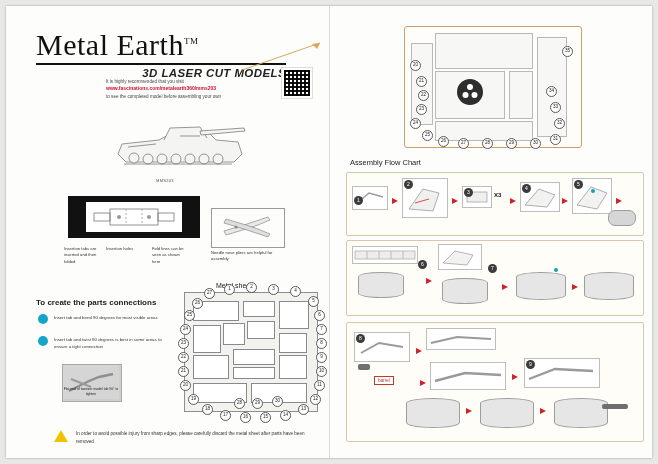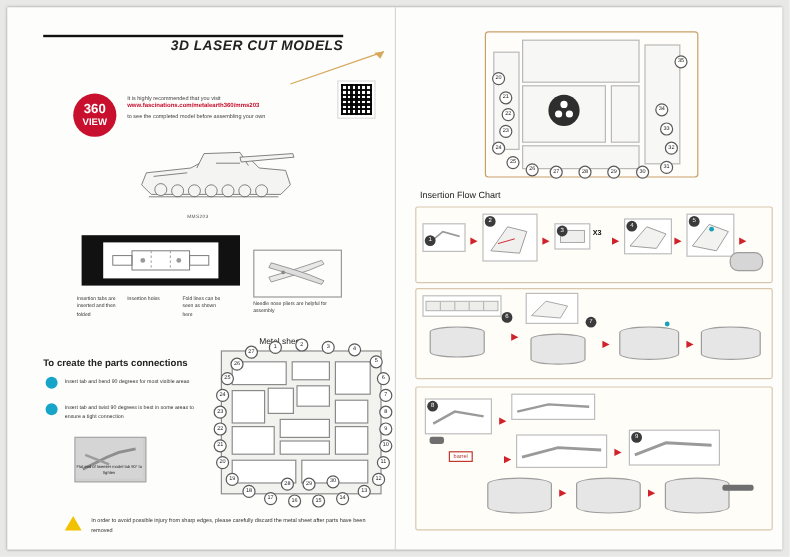--- a/index.html
+++ b/index.html
@@ -148,28 +148,25 @@
   .cyl{position:absolute;border:1px solid #9d9d9d;background:#e6e6e6;border-radius:50%/18%;}
   .teal-dot{position:absolute;width:4px;height:4px;border-radius:50%;background:#18a0b8;}
 </style>
 </head>
 <body>
 
 <div class="sheet">
   <div class="fold"></div>
 
   <div class="logo">
+    <div class="metal"><span>Metal Earth</span><span class="tm">TM</span></div>
     <div class="rule"></div>
     <div class="sub">3D LASER CUT MODELS</div>
   </div>
 
-  <div class="badge360">
-    <span class="big">360</span>
-    <span>VIEW</span>
-  </div>
 
   <div class="url-note">
     <div>It is highly recommended that you visit</div>
     <div class="url">www.fascinations.com/metalearth360/mms203</div>
     <div>to see the completed model before assembling your own</div>
   </div>
 
   <div class="qr"></div>
 
   <svg class="arrow-diag" viewBox="0 0 86 32">
@@ -314,21 +311,21 @@
   <div class="callout" style="left:452px;top:132px;">27</div>
   <div class="callout" style="left:476px;top:132px;">28</div>
   <div class="callout" style="left:500px;top:132px;">29</div>
   <div class="callout" style="left:524px;top:132px;">30</div>
   <div class="callout" style="left:544px;top:128px;">31</div>
   <div class="callout" style="left:548px;top:112px;">32</div>
   <div class="callout" style="left:544px;top:96px;">33</div>
   <div class="callout" style="left:540px;top:80px;">34</div>
   <div class="callout" style="left:556px;top:40px;">35</div>
 
-  <div class="afc-title">Insertion Flow Chart</div>
+  <div class="afc-title">Assembly Flow Chart</div>
 
   <div class="afc-row" style="top:166px;height:62px;"></div>
   <div class="step-box" style="left:346px;top:180px;width:36px;height:24px;">
     <svg width="34" height="22" viewBox="0 0 34 22">
         <path d="M4,16 L16,6 L30,10" stroke="#9a9a9a" stroke-width="1.4" fill="none"></path>
       </svg>
   </div>
   <div class="step-num" style="left:348px;top:190px;">1</div>
   <div class="red-arrow" style="left:386px;top:192px;"></div>
 

